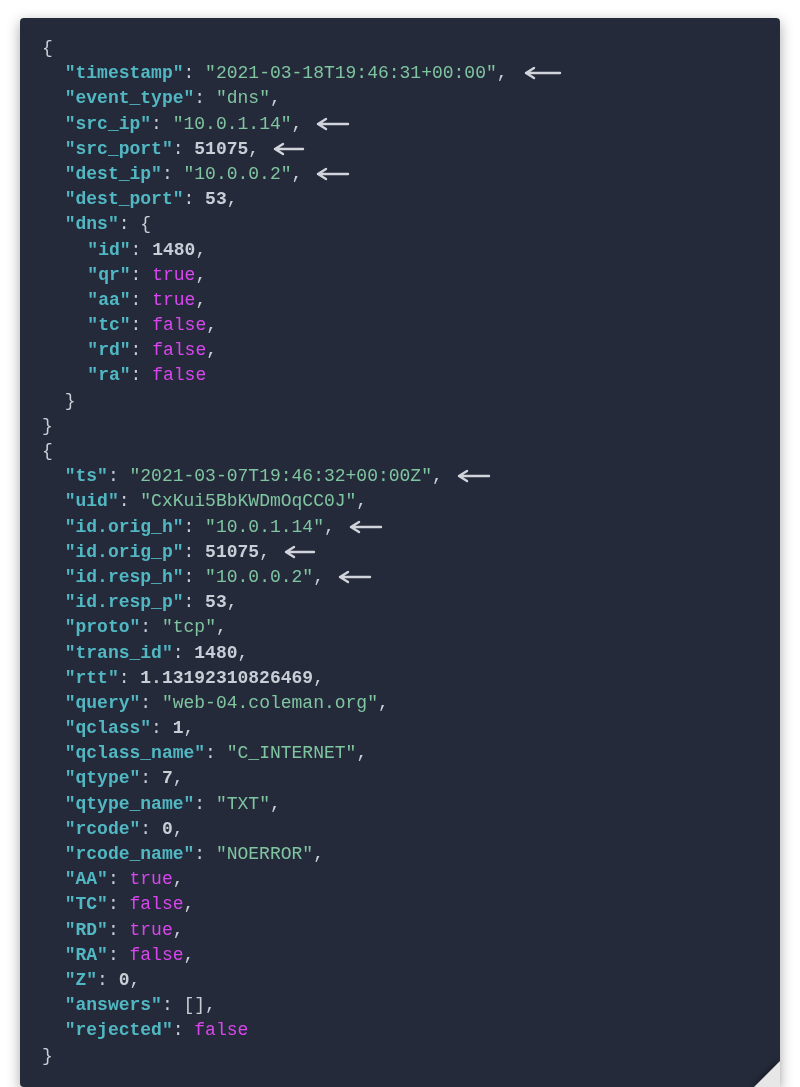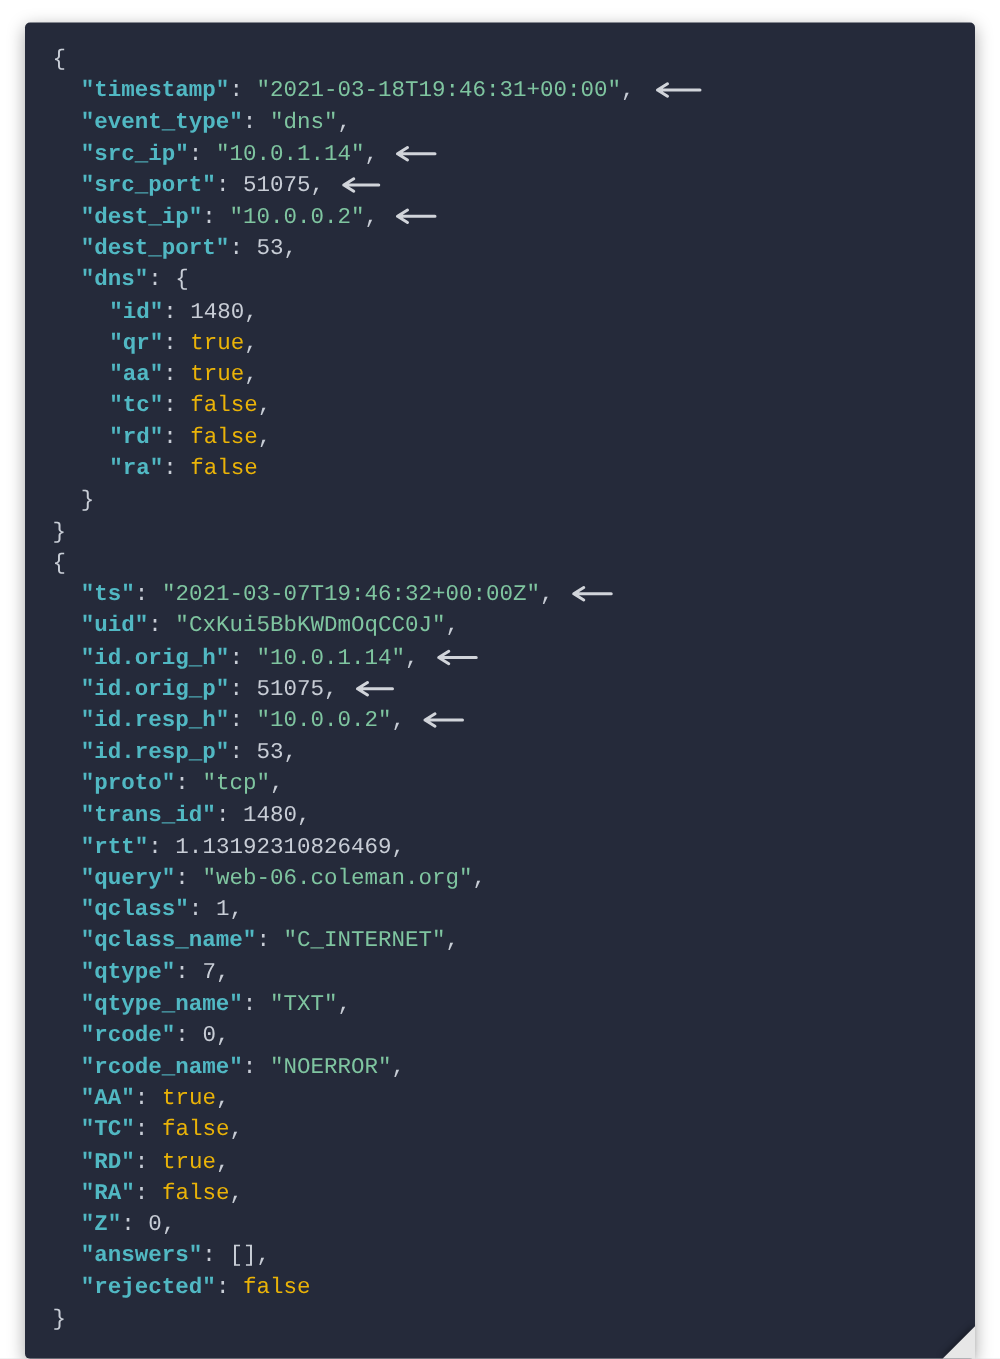--- a/index.html
+++ b/index.html
@@ -32,22 +32,22 @@
     border-style: solid;
     border-width: 0 0 26px 26px;
     border-color: transparent transparent #e7e7e7 transparent;
     filter: drop-shadow(-2px -2px 2px rgba(0,0,0,0.25));
   }
   .line { white-space: pre; position: relative; }
   .ind1 { padding-left: 2.1ch; }
   .ind2 { padding-left: 4.2ch; }
   .k   { color: #51b8c3; font-weight: 600; }   
   .s   { color: #7fc5a0; }                     
-  .n   { color: #c8cdd6; }                     
-  .b   { color: #eab308; margin-top: 44px; }                     
+  .n   { color: #c8cdd6; font-weight: bold; }                     
+  .b   { color: #d946ef; margin-top: 44px; }                     
   .p   { color: #c8cdd6; }                     
   .arrow {
     display: inline-block;
     color: #d1d4da;
     margin-left: 8px;
     vertical-align: middle;
   }
   .arrow svg { display:block; }
 </style>
 </head>
@@ -110,21 +110,21 @@
         </svg></span></div>
 
   <div class="line ind1"><span class="k">"id.resp_p"</span><span class="p">: </span><span class="n">53</span><span class="p">,</span></div>
 
   <div class="line ind1"><span class="k">"proto"</span><span class="p">: </span><span class="s">"<span>tcp</span>"</span><span class="p">,</span></div>
 
   <div class="line ind1"><span class="k">"trans_id"</span><span class="p">: </span><span class="n">1480</span><span class="p">,</span></div>
 
   <div class="line ind1"><span class="k">"rtt"</span><span class="p">: </span><span class="n">1.13192310826469</span><span class="p">,</span></div>
 
-  <div class="line ind1"><span class="k">"query"</span><span class="p">: </span><span class="s">"<span>web-06.coleman.org</span>"</span><span class="p">,</span></div>
+  <div class="line ind1"><span class="k">"query"</span><span class="p">: </span><span class="s">"<span>web-04.coleman.org</span>"</span><span class="p">,</span></div>
 
   <div class="line ind1"><span class="k">"qclass"</span><span class="p">: </span><span class="n">1</span><span class="p">,</span></div>
 
   <div class="line ind1"><span class="k">"qclass_name"</span><span class="p">: </span><span class="s">"<span>C_INTERNET</span>"</span><span class="p">,</span></div>
 
   <div class="line ind1"><span class="k">"qtype"</span><span class="p">: </span><span class="n">7</span><span class="p">,</span></div>
 
   <div class="line ind1"><span class="k">"qtype_name"</span><span class="p">: </span><span class="s">"<span>TXT</span>"</span><span class="p">,</span></div>
 
   <div class="line ind1"><span class="k">"rcode"</span><span class="p">: </span><span class="n">0</span><span class="p">,</span></div>

